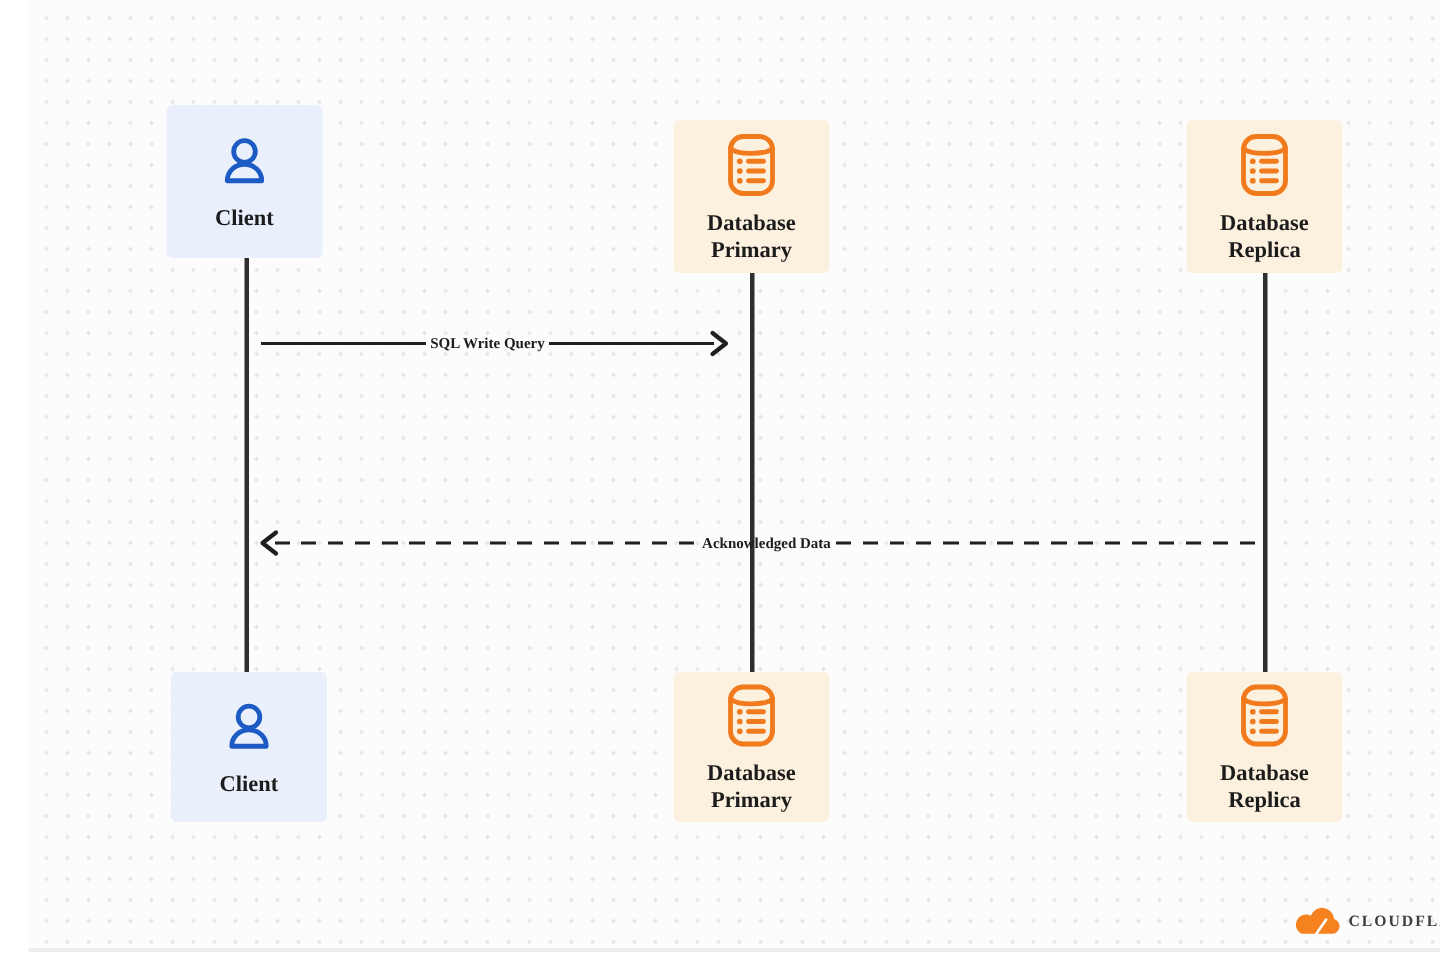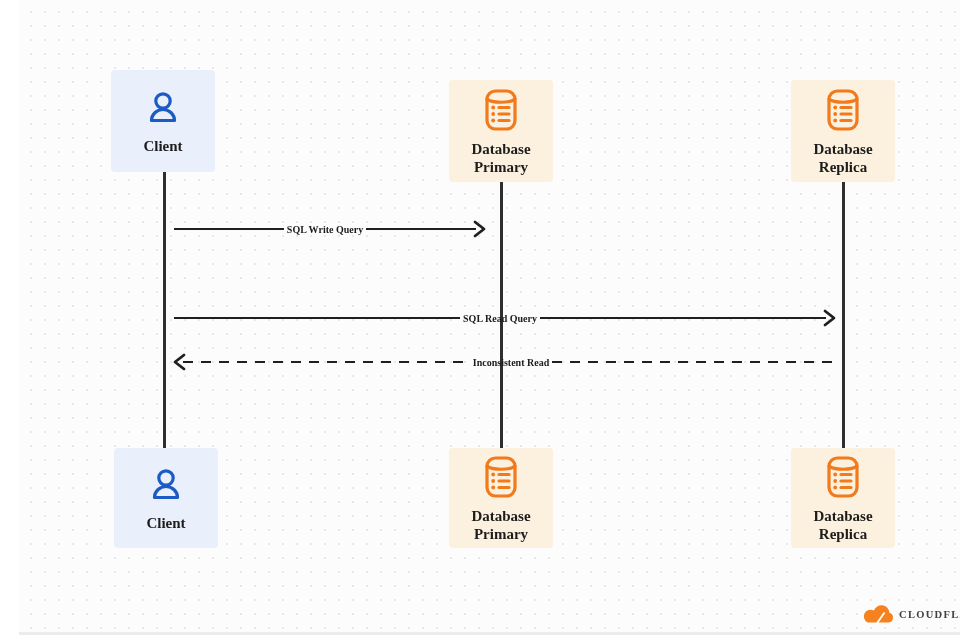--- a/index.html
+++ b/index.html
@@ -128,35 +128,27 @@
   <div class="message" style="left:155px;top:218px;width:313px;">
     <div class="mline"></div>
     <span class="mlabel">SQL Write Query</span>
     <div class="mline"></div>
     <svg class="chev right" width="15" height="22" viewBox="0 0 15 22">
       <path d="M3 4 L12 11 L3 18"></path>
     </svg>
   </div>
 
 
-  <div class="message" style="left:155px;top:307px;width:663px;">
-    <div class="mline"></div>
-    <span class="mlabel">SQL Read Query</span>
-    <div class="mline"></div>
-    <svg class="chev right" width="15" height="22" viewBox="0 0 15 22">
-      <path d="M3 4 L12 11 L3 18"></path>
-    </svg>
-  </div>
 
   <div class="message" style="left:153px;top:351px;width:667px;">
     <svg class="chev left" width="15" height="22" viewBox="0 0 15 22">
       <path d="M12 4 L3 11 L12 18"></path>
     </svg>
     <div class="mline dashed"></div>
-    <span class="mlabel">Inconsistent Read</span>
+    <span class="mlabel">Acknowledged Data</span>
     <div class="mline dashed"></div>
   </div>
 
   <div class="actor client" style="left:95px;top:448px;width:104px;height:100px;">
     <svg width="42" height="42" viewBox="0 0 42 42">
       <circle class="person-stroke" cx="21" cy="13" r="7.2" fill="none" stroke-width="3.2"></circle>
       <path class="person-stroke" d="M9.5 32.5 a11.5 11 0 0 1 23 0 Z" fill="none" stroke-width="3.2" stroke-linejoin="round"></path>
     </svg>
     <div class="actor-label">Client</div>
   </div>

